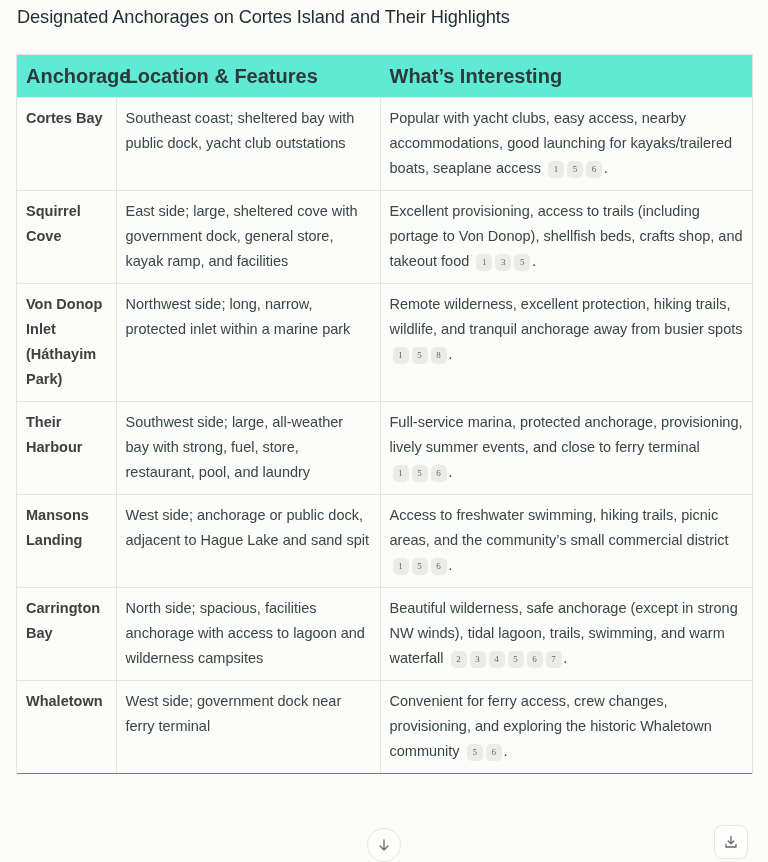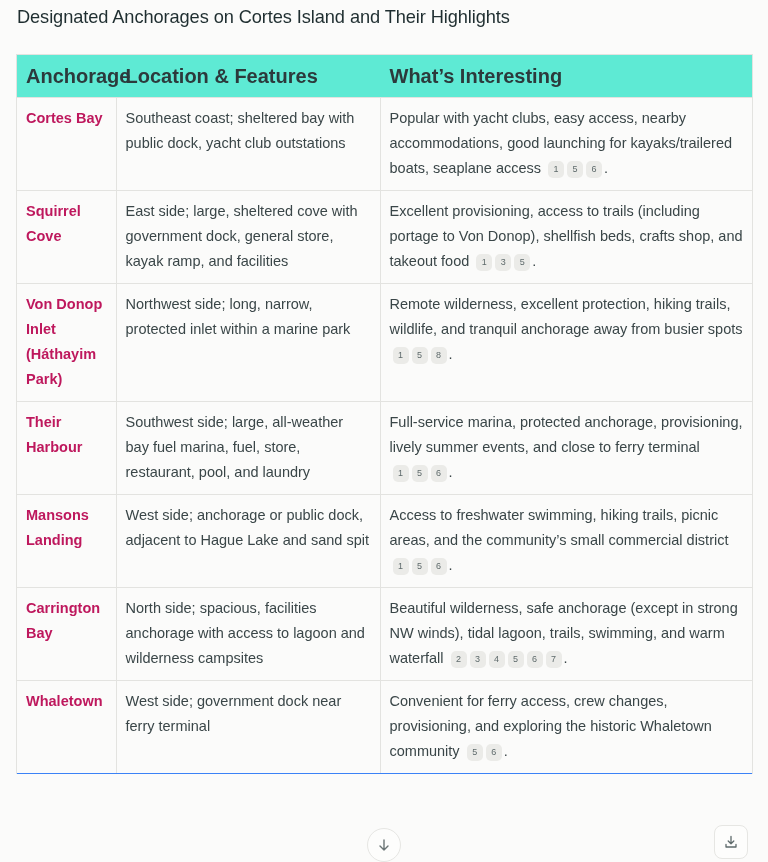--- a/index.html
+++ b/index.html
@@ -30,28 +30,28 @@
   }
   th.h1 { text-align: left; }
   th.h2, th.h3 { text-align: left; }
   tbody td {
     vertical-align: top; font-size: 14.5px; line-height: 25px;
     padding: 8px 9px 9px 9px; border-bottom: 1px solid #e3e3e0;
     color: #3a4648;
   }
   tbody td + td { border-left: 1px solid #e3e3e0; }
   thead th + th { border-left: 1px solid transparent; }
-  td.name { font-weight: 700; color: #be185d; }
+  td.name { font-weight: 700; color: #404040; }
   .cite {
     display: inline-block; min-width: 14px; height: 17px; line-height: 17px;
     padding: 0 1px; margin-left: 3px; border-radius: 5px;
     background: #ebebe8; color: #5e6a6b; font-size: 9px; text-align: center;
     vertical-align: 1px;
   }
-  .cites { white-space: nowrap; }
+  .cites { white-space: nowrap; font-family: Liberation Serif, serif; }
   tr.r-last td { height: 66px; border-bottom: 1px solid #3b82f6; }
   .scroll-btn {
     position: absolute; left: 367px; top: 828px; width: 32px; height: 32px;
     border-radius: 50%; background: #fdfdfc; border: 1px solid #e6e6e3;
     display: flex; align-items: center; justify-content: center;
     color: #6b7576; font-size: 15px;
   }
   .download-btn {
     position: absolute; left: 714px; top: 825px; width: 32px; height: 32px;
     border-radius: 8px; background: #fdfdfc; border: 1px solid #e6e6e3;
@@ -88,21 +88,21 @@
           <td>East side; large, sheltered cove with government dock, general store, kayak ramp, and facilities</td>
           <td><span>Excellent provisioning, access to trails (including portage to Von Donop), shellfish beds, crafts shop, and takeout food</span> <span class="cites"><span class="cite">1</span><span class="cite">3</span><span class="cite">5</span><span style="margin-left: 2px;">.</span></span></td>
         </tr>
         <tr>
           <td class="name">Von Donop Inlet (Háthayim Park)</td>
           <td>Northwest side; long, narrow, protected inlet within a marine park</td>
           <td><span>Remote wilderness, excellent protection, hiking trails, wildlife, and tranquil anchorage away from busier spots</span> <span class="cites"><span class="cite">1</span><span class="cite">5</span><span class="cite">8</span><span style="margin-left: 2px;">.</span></span></td>
         </tr>
         <tr>
           <td class="name">Their Harbour</td>
-          <td>Southwest side; large, all-weather bay fuel marina, fuel, store, restaurant, pool, and laundry</td>
+          <td>Southwest side; large, all-weather bay with strong, fuel, store, restaurant, pool, and laundry</td>
           <td><span>Full-service marina, protected anchorage, provisioning, lively summer events, and close to ferry terminal</span> <span class="cites"><span class="cite">1</span><span class="cite">5</span><span class="cite">6</span><span style="margin-left: 2px;">.</span></span></td>
         </tr>
         <tr>
           <td class="name">Mansons Landing</td>
           <td>West side; anchorage or public dock, adjacent to Hague Lake and sand spit</td>
           <td><span>Access to freshwater swimming, hiking trails, picnic areas, and the community’s small commercial district</span> <span class="cites"><span class="cite">1</span><span class="cite">5</span><span class="cite">6</span><span style="margin-left: 2px;">.</span></span></td>
         </tr>
         <tr>
           <td class="name">Carrington Bay</td>
           <td>North side; spacious, facilities anchorage with access to lagoon and wilderness campsites</td>

